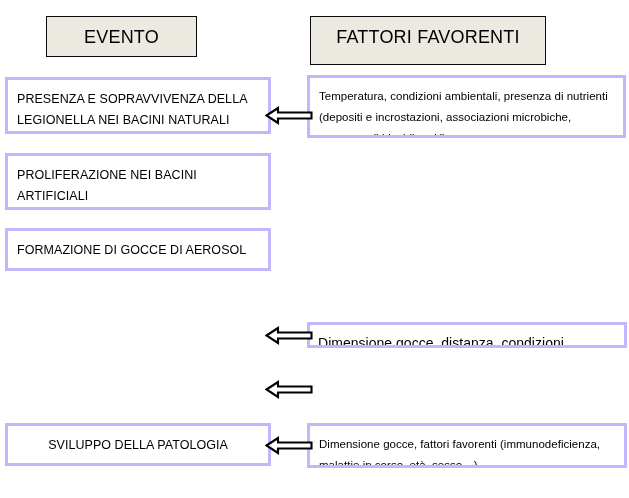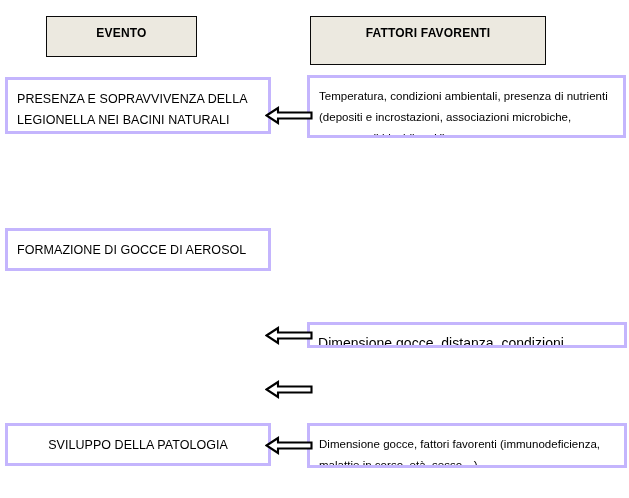--- a/index.html
+++ b/index.html
@@ -37,22 +37,22 @@
   .box.header {
     background: #ece9e0;
     border: 1px solid #0a0a0a;
     display: flex;
     align-items: flex-start;
     justify-content: center;
     padding-top: 9px;
   }
 
   .header-label {
-    font-size: 12px;
-    font-weight: bold;
+    font-size: 18px;
+    font-weight: normal;
     letter-spacing: 0.2px;
     white-space: nowrap;
   }
 
   .event-label {
     font-size: 12.5px;
     font-weight: normal;
     letter-spacing: 0.05px;
   }
 
@@ -92,20 +92,23 @@
   </div>
 
   <div class="box header" style="left:310px; top:16px; width:236px; height:49px;">
     <span class="header-label">FATTORI FAVORENTI</span>
   </div>
 
   <div class="box" style="left:5px; top:77px; width:266px; height:57px;">
     <span class="event-label">PRESENZA E SOPRAVVIVENZA DELLA LEGIONELLA NEI BACINI NATURALI</span>
   </div>
 
+  <div class="box" style="left:5px; top:153px; width:266px; height:57px;">
+    <span class="event-label">PROLIFERAZIONE NEI BACINI ARTIFICIALI</span>
+  </div>
 
   <div class="box" style="left:5px; top:228px; width:266px; height:43px;">
     <span class="event-label">FORMAZIONE DI GOCCE DI AEROSOL</span>
   </div>
 
 
 
   <div class="box" style="left:5px; top:423px; width:266px; height:43px;text-align:center;">
     <span class="event-label">SVILUPPO DELLA PATOLOGIA</span>
   </div>

